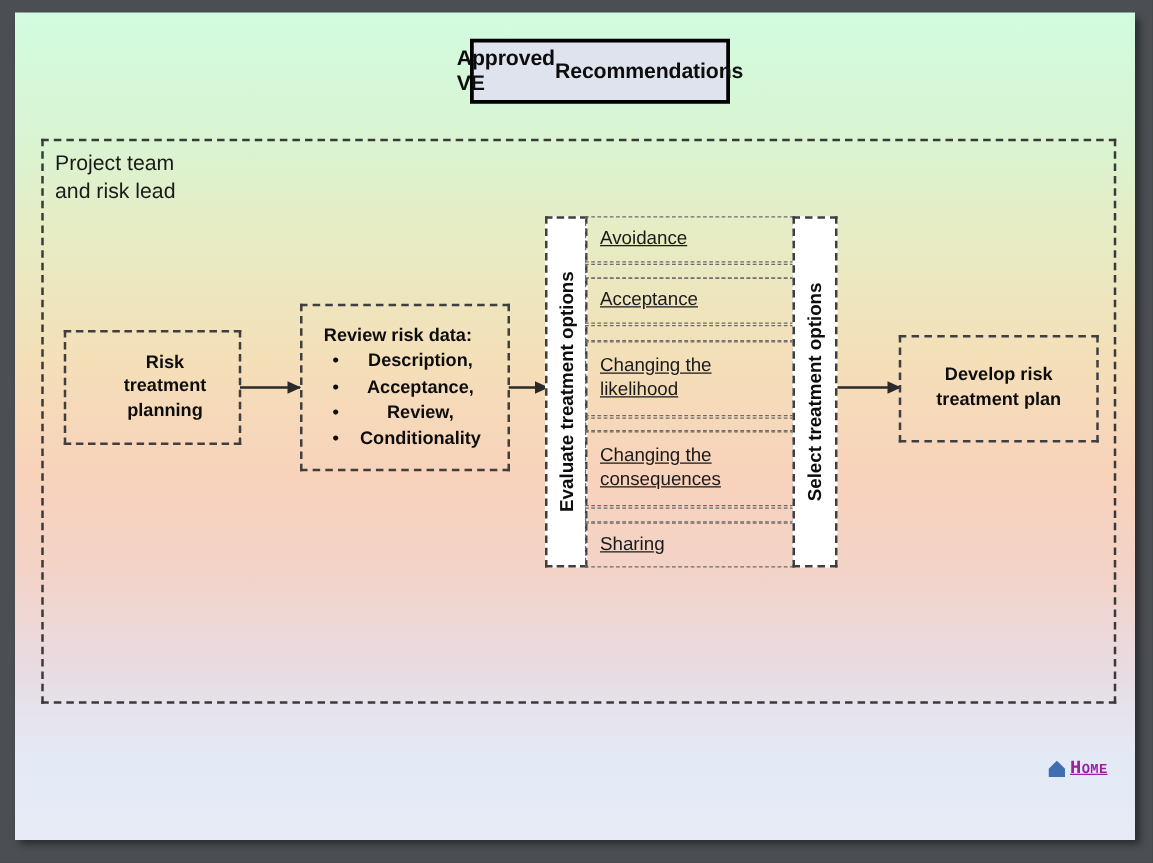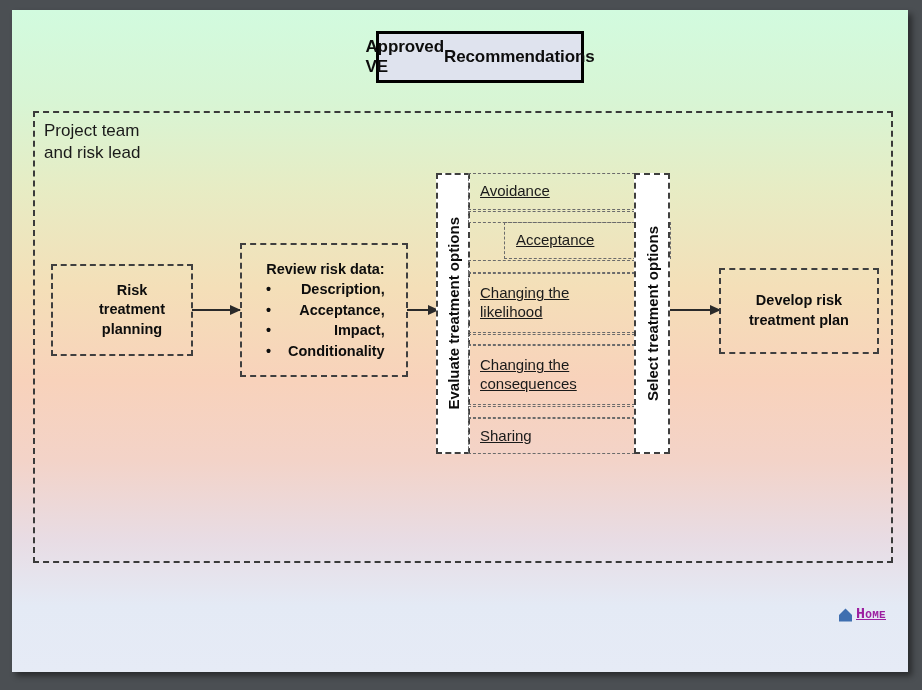--- a/index.html
+++ b/index.html
@@ -110,21 +110,21 @@
   #box-review {
     left: 228px;
     top: 233px;
     width: 168px;
     height: 134px;
     align-items: center;
     justify-content: flex-start;
     padding: 6px 4px 6px 10px;
   }
   #box-review .review-inner {
-    text-align: right;
+    text-align: center;
     font-size: 14.5px;
     font-weight: bold;
     line-height: 1.42;
   }
   #box-review ul {
     margin: 0;
     padding: 0 0 0 14px;
     list-style: none;
   }
   #box-review li {
@@ -265,21 +265,21 @@
       <span class="shaft"></span>
       <span class="head"></span>
     </div>
 
     <div class="proc-box" id="box-review">
       <div class="review-inner">
         <div>Review risk data:</div>
         <ul>
           <li>Description,</li>
           <li>Acceptance,</li>
-          <li>Impact,</li>
+          <li>Review,</li>
           <li>Conditionality</li>
         </ul>
       </div>
     </div>
 
     <div class="arrow" id="arrow-2">
       <span class="shaft"></span>
       <span class="head"></span>
     </div>
 
@@ -287,21 +287,21 @@
       <span class="vtxt">Evaluate treatment options</span>
     </div>
 
     <div id="options-layer">
         <div class="opt-box" style="top: 163px; height: 37px;">
           <span class="otxt">Avoidance</span>
         </div>
         <div class="opt-box" style="top: 201px; height: 12px;">
           <span class="otxt"></span>
         </div>
-        <div class="opt-box" style="top: 212px; height: 37px; margin-left: 36px;">
+        <div class="opt-box" style="top: 212px; height: 37px;">
           <span class="otxt">Acceptance</span>
         </div>
         <div class="opt-box" style="top: 250px; height: 13px;">
           <span class="otxt"></span>
         </div>
         <div class="opt-box" style="top: 263px; height: 60px;">
           <span class="otxt">Changing the
 likelihood</span>
         </div>
         <div class="opt-box" style="top: 324px; height: 11px;">

